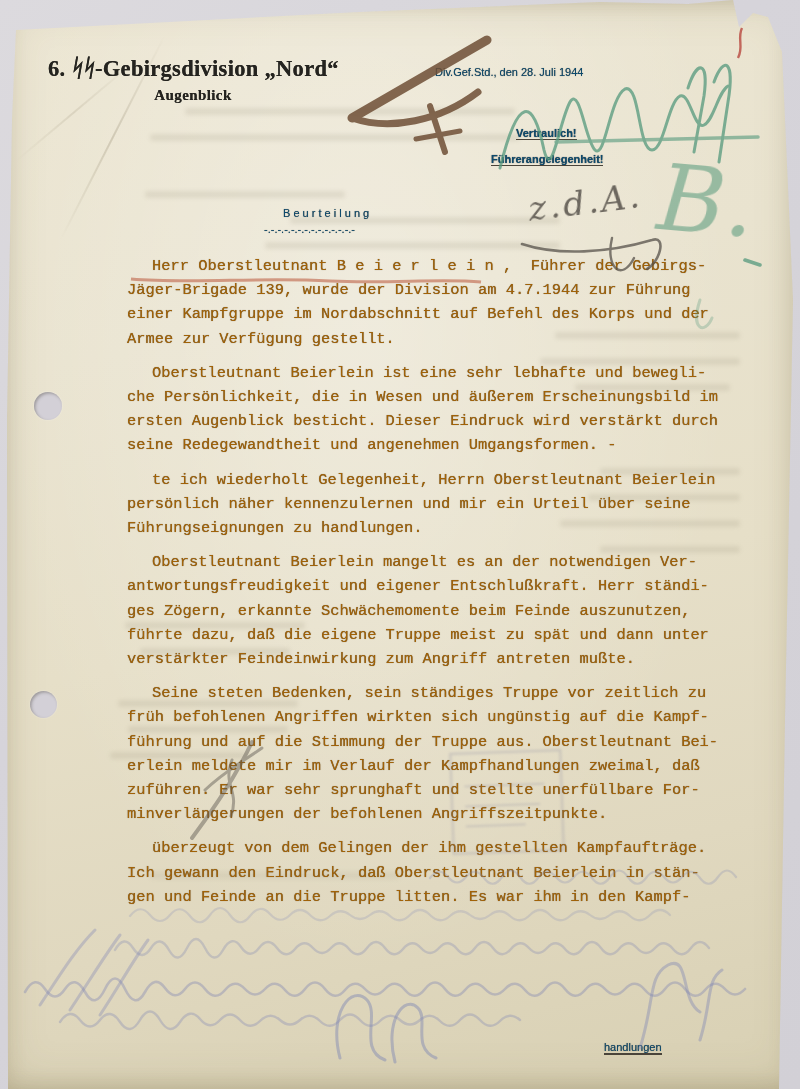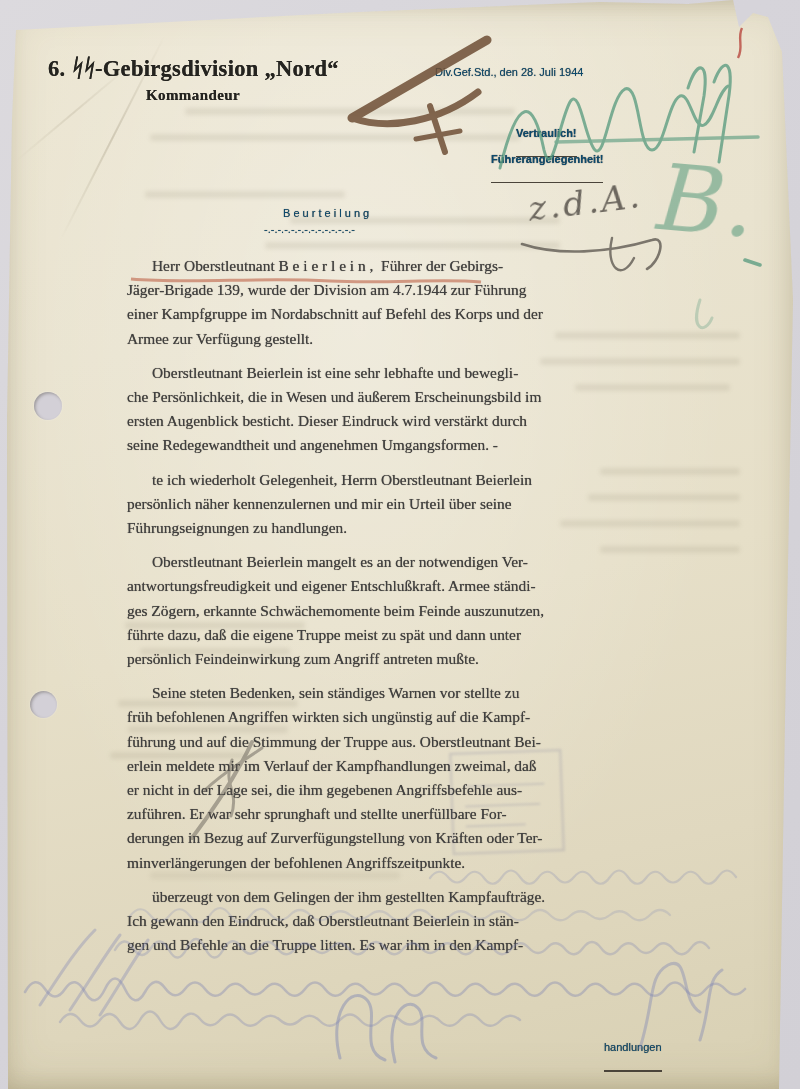--- a/index.html
+++ b/index.html
@@ -21,27 +21,27 @@
     pointer-events:none;
   }
   .typed{
     position:absolute;
     font-family:Liberation Sans, sans-serif;
     font-size:11px;line-height:24.2px;color:#0c4a6e;
     text-shadow:0 0 .7px rgba(62,55,45,.85);
     white-space:pre;
   }
   .typed.bold{font-weight:700;text-shadow:0 0 1px rgba(50,44,36,.95);}
-  .uline{border-bottom:1.6px solid #4a443a;padding-bottom:17px;}
+  .uline{border-bottom:1.6px solid #4a443a;padding-bottom:0px;}
   #body-text{position:absolute;left:127px;top:254px;width:612px;}
   .para{margin-top:10px;}
   .para:first-child{margin-top:0;}
   .tline{
-    font-family:Liberation Serif, serif;
-    font-size:15.4px;line-height:24.2px;color:#404040;
+    font-family:Liberation Mono, monospace;
+    font-size:15.4px;line-height:24.2px;color:#a16207;
     text-shadow:0 0 .7px rgba(62,55,45,.85);white-space:pre;
   }
   .para .tline:first-child{text-indent:25px;}
   #letterhead{position:absolute;left:48px;top:55px;width:290px;text-align:center;color:#24231f;}
   #letterhead .lh1{
     font-family:"Liberation Serif","DejaVu Serif",serif;font-weight:700;
     font-size:22.5px;letter-spacing:.3px;white-space:nowrap;
     text-shadow:0 0 .5px rgba(20,20,18,.8);
   }
   #letterhead .runes{
@@ -97,21 +97,21 @@
 <div class="bleed-bar" style="left:118px;top:700px;width:180px;"></div>
 <div class="bleed-bar" style="left:128px;top:726px;width:160px;"></div>
 <div class="bleed-bar" style="left:110px;top:752px;width:140px;"></div>
 <div class="bleed-bar" style="left:150px;top:872px;width:250px;opacity:.12;"></div>
 
 <div class="hole" style="left:34px;top:392px;width:28px;height:28px;"></div>
 <div class="hole" style="left:30px;top:691px;width:27px;height:27px;"></div>
 
 <div id="letterhead">
   <div class="lh1"><span>6. </span><span class="runes">ᛋᛋ</span><span>-Gebirgsdivision „Nord“</span></div>
-  <div class="lh2">Kommandeur</div>
+  <div class="lh2">Augenblick</div>
 </div>
 
 <div class="typed" style="left:435px;top:60px;">Div.Gef.Std., den 28. Juli 1944</div>
 <div class="typed bold" style="left:516px;top:121px;"><span class="uline">Vertraulich!</span></div>
 <div class="typed bold" style="left:491px;top:147px;"><span class="uline">Führerangelegenheit!</span></div>
 
 <div class="typed" style="left:283px;top:201px;">B e u r t e i l u n g</div>
 <div class="typed" style="left:264px;top:217px;">-.-.-.-.-.-.-.-.-.-.-.-.-.-</div>
 
 <div id="body-text">
@@ -127,39 +127,37 @@
       <div class="tline">ersten Augenblick besticht. Dieser Eindruck wird verstärkt durch</div>
       <div class="tline">seine Redegewandtheit und angenehmen Umgangsformen. -</div>
     </div>
     <div class="para">
       <div class="tline">te ich wiederholt Gelegenheit, Herrn Oberstleutnant Beierlein</div>
       <div class="tline">persönlich näher kennenzulernen und mir ein Urteil über seine</div>
       <div class="tline">Führungseignungen zu handlungen.</div>
     </div>
     <div class="para">
       <div class="tline">Oberstleutnant Beierlein mangelt es an der notwendigen Ver-</div>
-      <div class="tline">antwortungsfreudigkeit und eigener Entschlußkraft. Armee ständi-</div>
+      <div class="tline">antwortungsfreudigkeit und eigener Entschlußkraft. Herr ständi-</div>
       <div class="tline">ges Zögern, erkannte Schwächemomente beim Feinde auszunutzen,</div>
       <div class="tline">führte dazu, daß die eigene Truppe meist zu spät und dann unter</div>
-      <div class="tline">persönlich Feindeinwirkung zum Angriff antreten mußte.</div>
-    </div>
-    <div class="para">
-      <div class="tline">Seine steten Bedenken, sein ständiges Warnen vor stellte zu</div>
+      <div class="tline">verstärkter Feindeinwirkung zum Angriff antreten mußte.</div>
+    </div>
+    <div class="para">
+      <div class="tline">Seine steten Bedenken, sein ständiges Truppe vor zeitlich zu</div>
       <div class="tline">früh befohlenen Angriffen wirkten sich ungünstig auf die Kampf-</div>
       <div class="tline">führung und auf die Stimmung der Truppe aus. Oberstleutnant Bei-</div>
       <div class="tline">erlein meldete mir im Verlauf der Kampfhandlungen zweimal, daß</div>
-      <div class="tline">er nicht in der Lage sei, die ihm gegebenen Angriffsbefehle aus-</div>
       <div class="tline">zuführen. Er war sehr sprunghaft und stellte unerfüllbare For-</div>
-      <div class="tline">derungen in Bezug auf Zurverfügungstellung von Kräften oder Ter-</div>
       <div class="tline">minverlängerungen der befohlenen Angriffszeitpunkte.</div>
     </div>
     <div class="para">
       <div class="tline">überzeugt von dem Gelingen der ihm gestellten Kampfaufträge.</div>
       <div class="tline">Ich gewann den Eindruck, daß Oberstleutnant Beierlein in stän-</div>
-      <div class="tline">gen und Befehle an die Truppe litten. Es war ihm in den Kampf-</div>
+      <div class="tline">gen und Feinde an die Truppe litten. Es war ihm in den Kampf-</div>
     </div>
   </div>
 
 <div class="typed" style="left:604px;top:1035px;"><span class="uline" style="border-bottom-width:2px;">handlungen</span></div>
 
 <div class="hand-pencil" style="left:528px;top:182px;font-size:34px;letter-spacing:3px;transform:rotate(-7deg);">z.d.A.</div>
 <div class="hand-green" style="left:658px;top:148px;font-size:92px;transform:rotate(5deg);">B.</div>
 
 <svg class="overlay" width="800" height="1089" viewBox="0 0 800 1089">
 

